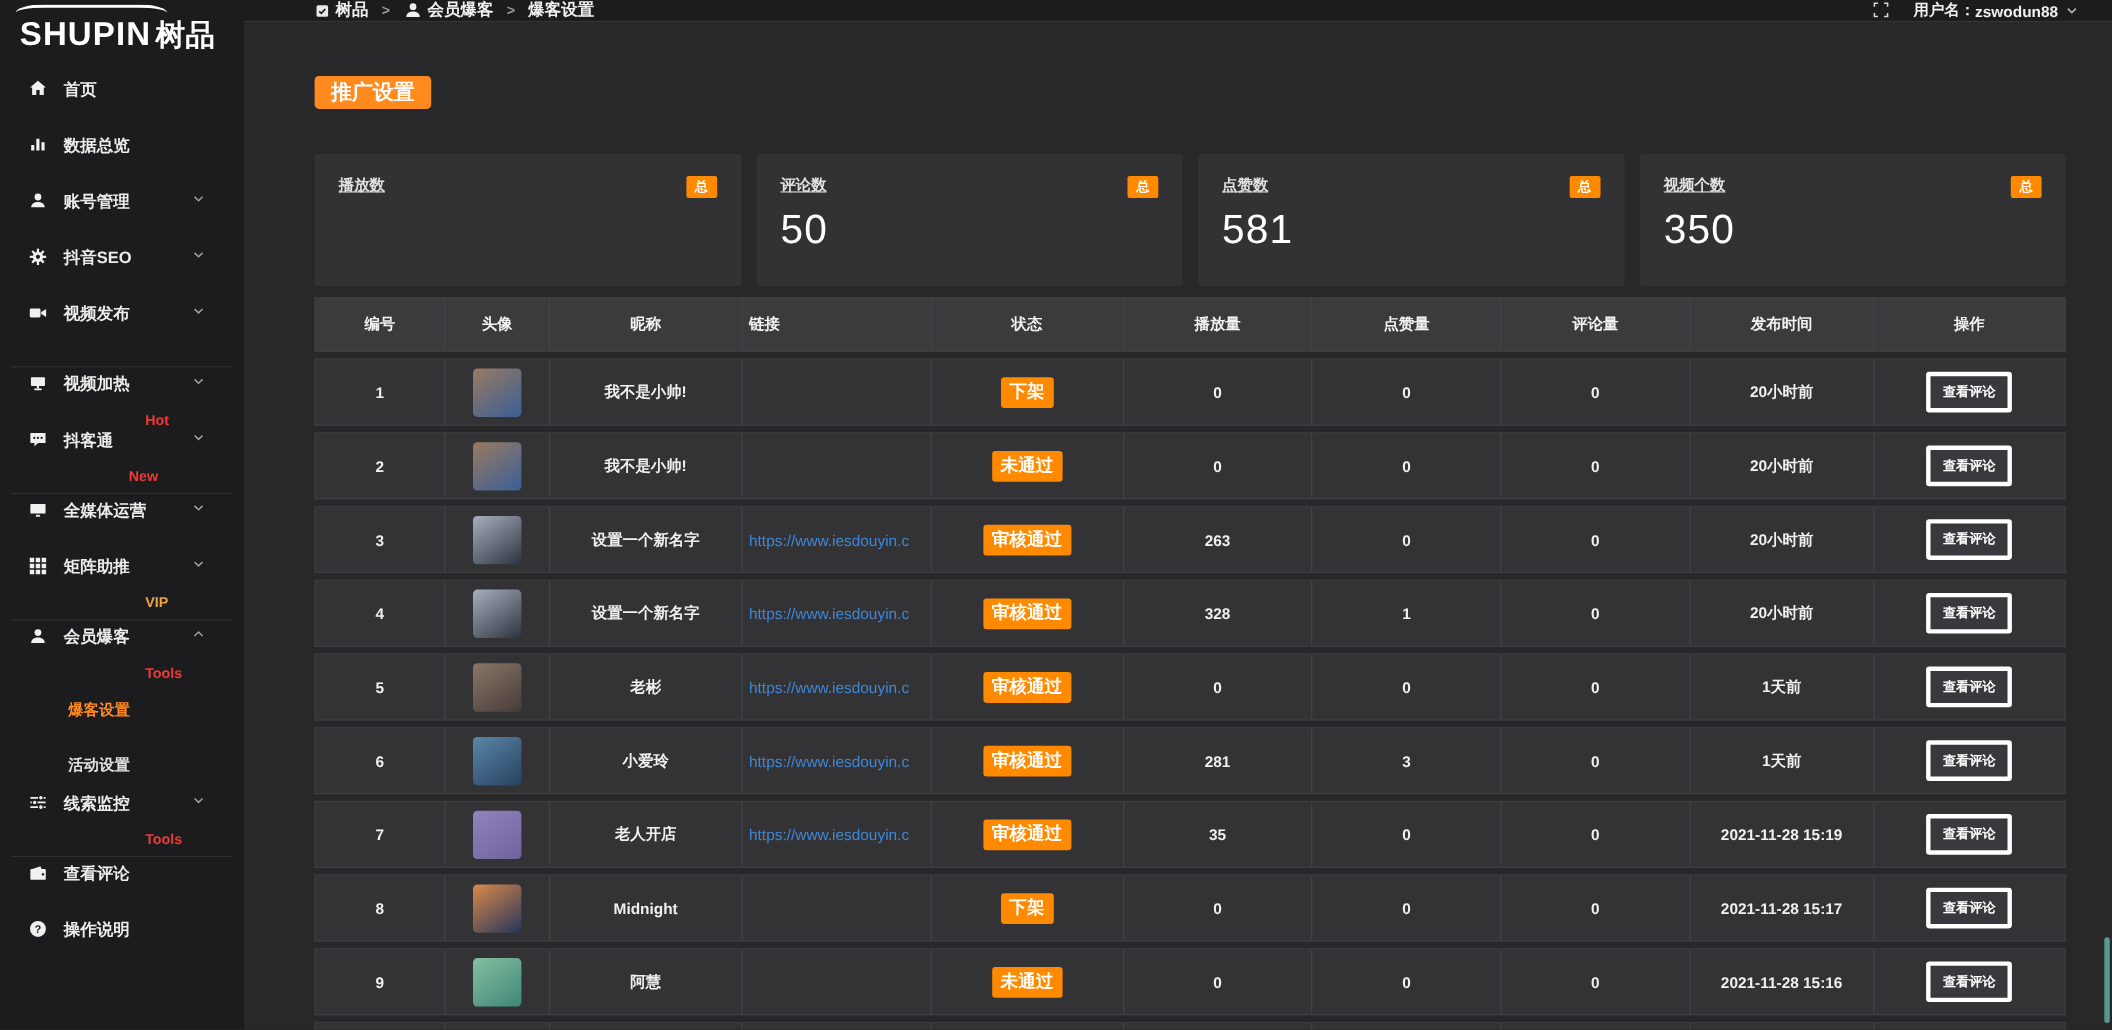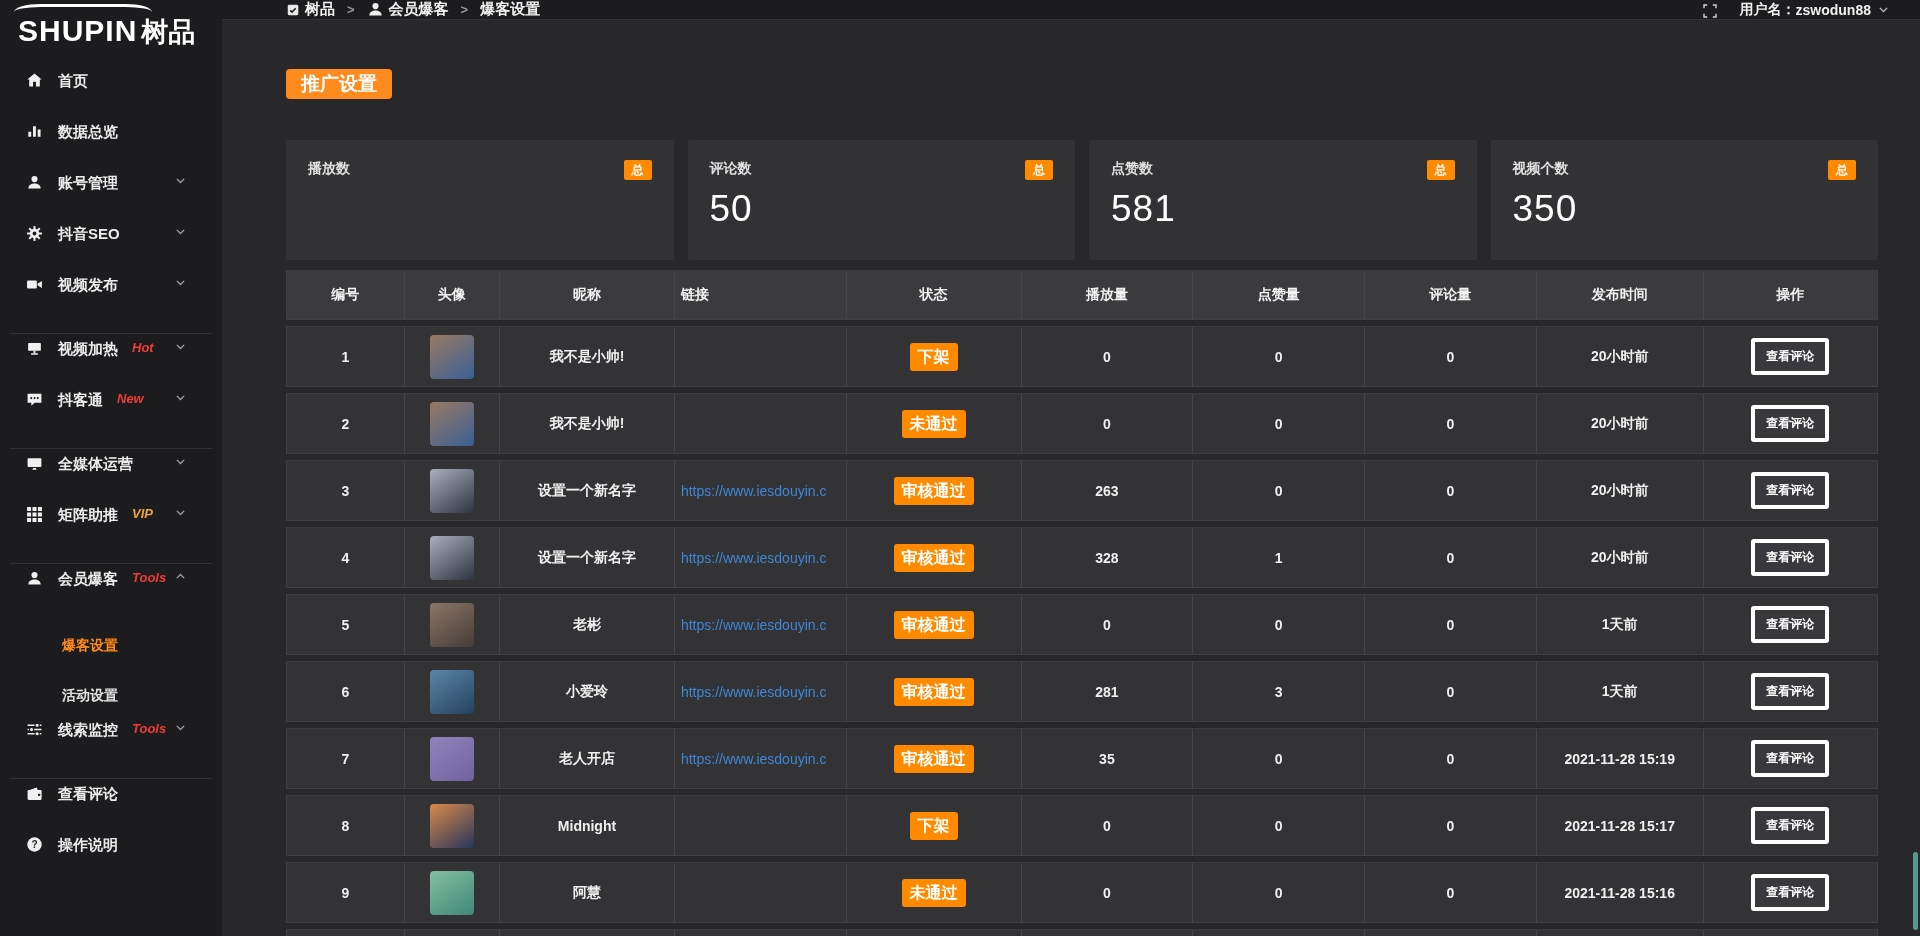--- a/index.html
+++ b/index.html
@@ -12,51 +12,51 @@
   .logo { position:relative; height:66px; padding:14px 0 0 18px; color:#fff; white-space:nowrap; }
   .logo-arc { position:absolute; left:14px; top:4px; width:138px; height:16px;
     border-top:3px solid #fff; border-radius:50%/130%; }
   .logo-en { font-size:30px; font-weight:900; letter-spacing:1px; }
   .logo-cn { font-size:27px; font-weight:900; margin-left:4px; }
   .menu { padding-top:6px; }
   .mi { display:flex; align-items:flex-start; height:51px; padding:0 18px 0 24px;
     color:#ececec; font-size:15px; font-weight:600; cursor:pointer; }
   .mi .icon { width:20px; display:flex; justify-content:center; margin-right:14px; flex:none; }
   .mi-label { white-space:nowrap; }
-  .tag { font-size:13px; font-weight:700; font-style:italic; margin-left:14px; }
+  .tag { font-size:13px; font-weight:700; margin-left:14px;margin-top:34px; }
   .tag.red { color:var(--red); }
   .tag.orange { color:var(--vip); }
   .chev { margin-left:auto; opacity:.85; }
   .sub { display:flex; align-items:center; height:50px; padding-left:62px; font-size:14px;
     font-weight:600; color:#e2e2e2; cursor:pointer; }
   .sub.active { color:var(--accent); }
   .mdiv { height:1px; background:#323234; margin:6px 10px; }
 
   
   .main { flex:1; display:flex; flex-direction:column; min-width:0; }
   .topbar { height:48px; background:#1c1c1e; border-bottom:1px solid #343436;
     display:flex; align-items:center; padding:0 30px 0 64px; color:#f0f0f0; }
   .breadcrumb { display:flex; align-items:center; font-size:15px; font-weight:600; }
   .bc-item { display:flex; align-items:center; cursor:pointer; }
   .bc-item .icon { margin-right:5px; display:flex; }
   .bc-sep { color:#9a9a9a; margin:0 12px; font-size:13px; font-weight:700; }
-  .user-area { margin-left:auto; display:flex; align-items:flex-end; gap:22px; }
+  .user-area { margin-left:auto; display:flex; align-items:flex-start; gap:22px; }
   .username { font-size:14px; font-weight:600; display:flex; align-items:center; cursor:pointer; }
   .username .icon { margin-left:6px; display:flex; }
   .icon svg { display:block; }
 
   .content { padding:49px 42px 0 64px; flex:1; }
   .promo-btn { display:inline-block; background:var(--accent); color:#fff; border:none;
     border-radius:4px; height:30px; padding:0 15px; font-size:19px; font-weight:600;
     font-family:inherit; cursor:pointer; }
 
   .cards { display:flex; gap:14px; margin-top:41px; }
   .card { flex:1; height:120px; background:#323235; border-radius:2px; padding:20px 22px 0 22px; }
   .card-top { display:flex; align-items:flex-start; justify-content:space-between; }
-  .card-label { color:#e0e0e0; font-size:14px; font-weight:600; }
+  .card-label { color:#e0e0e0; font-size:14px; font-weight:600;text-decoration:underline; }
   .card-badge { background:var(--badge); color:#fff; font-size:12px; font-weight:600;
     padding:4px 8px; border-radius:2px; line-height:1; }
   .card-value { color:#fff; font-size:37px; font-weight:500; margin-top:8px; letter-spacing:1px; }
 
   
   .table { margin-top:10px; }
   .trow { display:flex; background:#333336; margin-bottom:6px;
     border:1px solid #404044; border-top-color:#3c3c40; }
   .trow.thead { background:#3b3b3e; height:50px; }
   .trow:not(.thead) { height:61px; }

